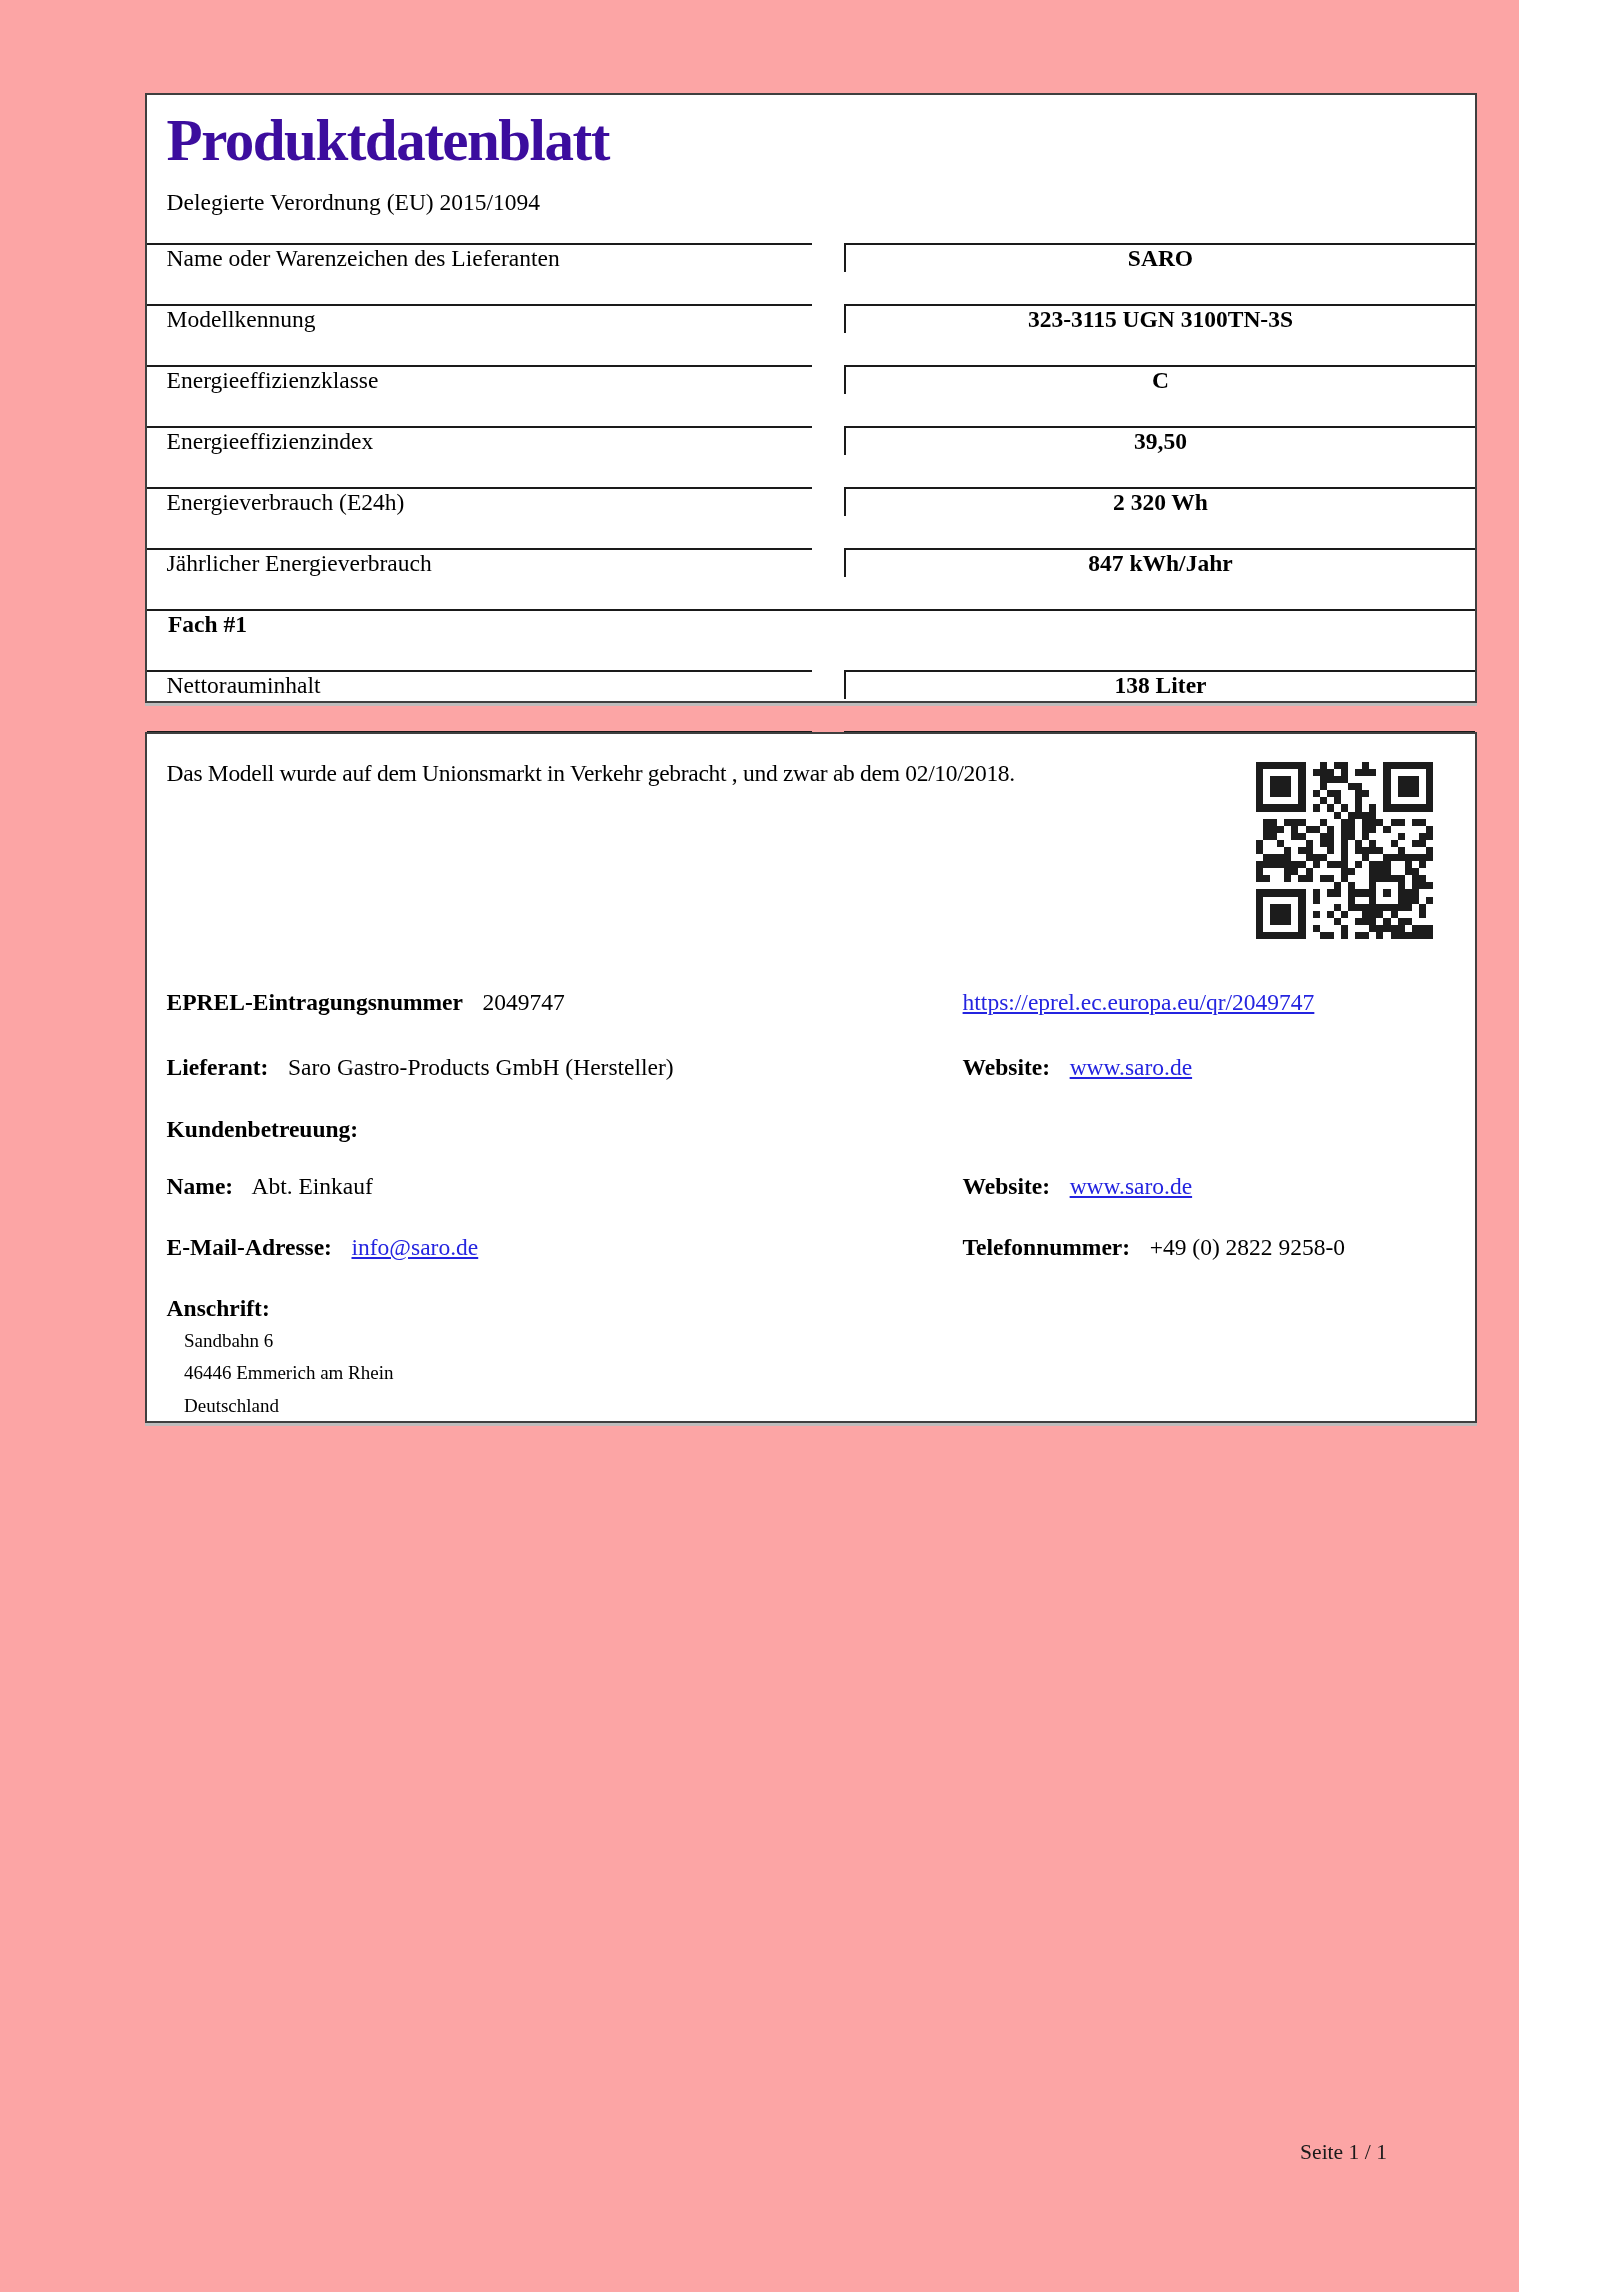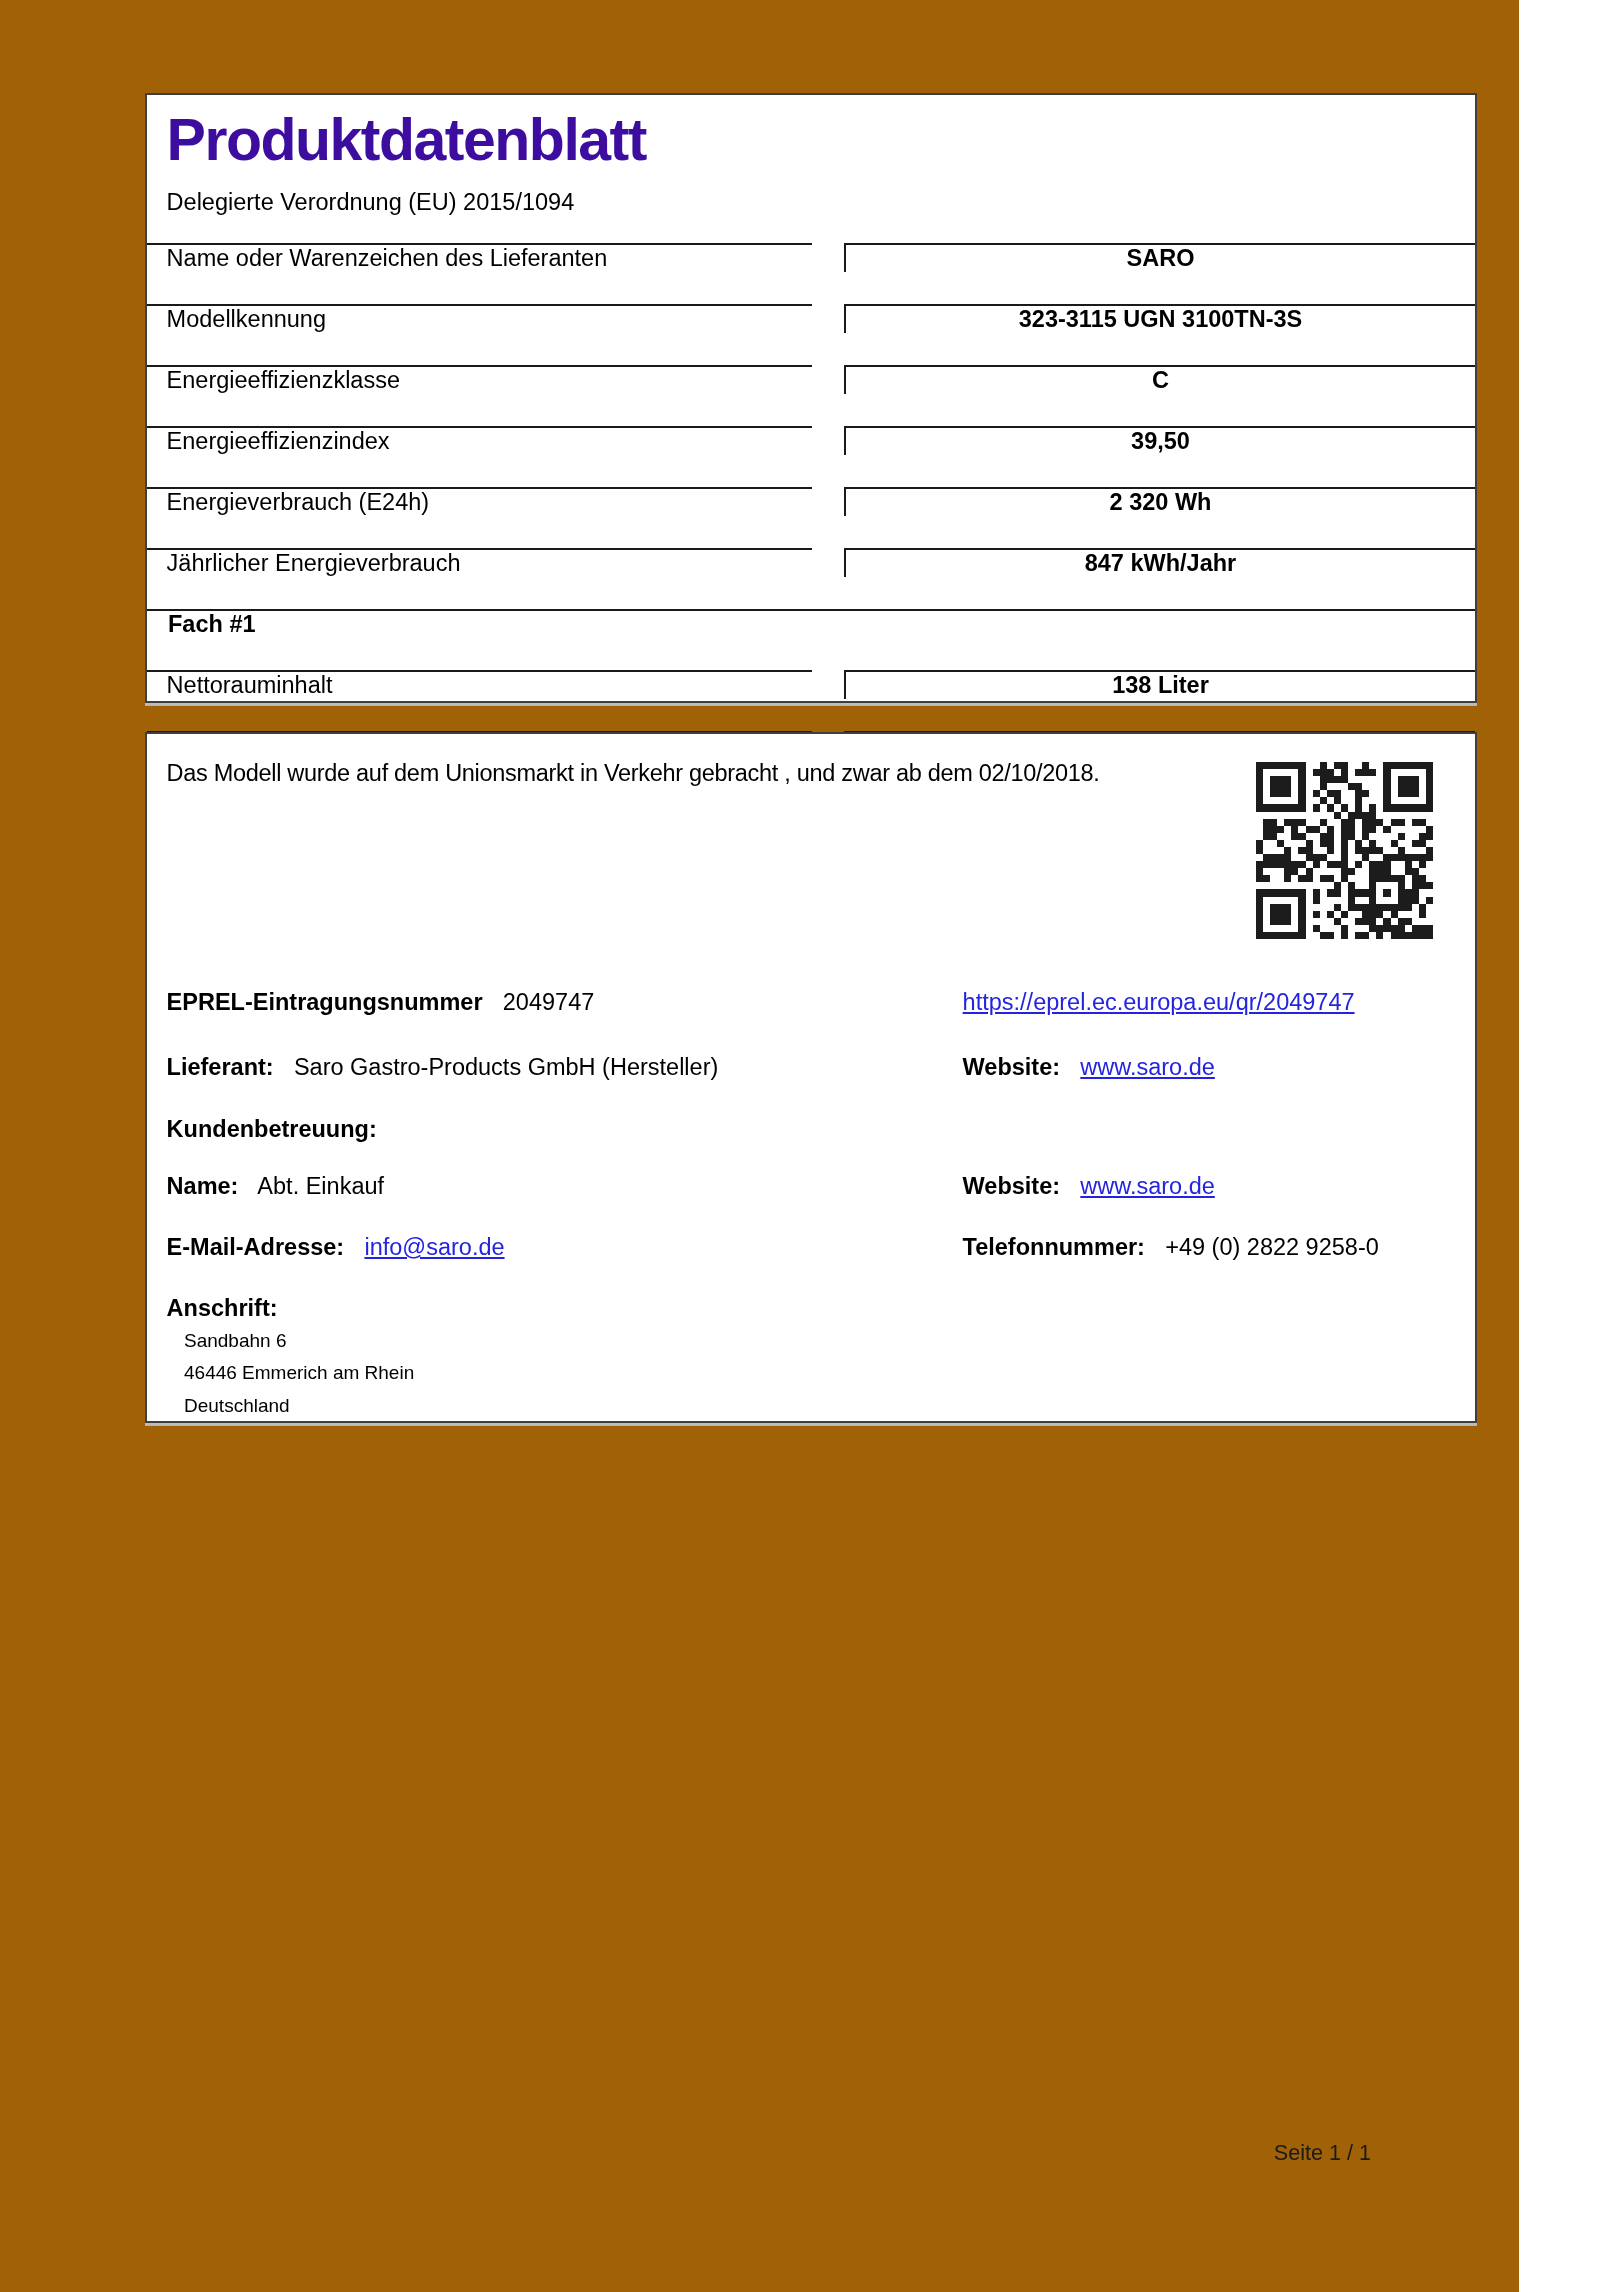--- a/index.html
+++ b/index.html
@@ -1,22 +1,22 @@
 <!DOCTYPE html>
 <html><head>
 <meta charset="utf-8">
 <style>
   * { margin: 0; padding: 0; box-sizing: border-box; }
   html, body { background: #ffffff; }
   .page {
     position: relative;
     width: 1519px;
     height: 2293px;
-    background: #a16207;
-    font-family: Liberation Sans, sans-serif;
+    background: #fca5a5;
+    font-family: Liberation Serif, serif;
     color: #000000;
     overflow: hidden;
   }
   .box {
     position: absolute;
     left: 145px;
     width: 1332px;
     background: #ffffff;
     border: 2px solid #3f3f3f;
     box-shadow: 0 2.9px 0 #bdbdbd;
@@ -111,21 +111,21 @@
   .addr-line {
     position: absolute;
     left: 37px;
     font-size: 19px;
     line-height: 29px;
     white-space: nowrap;
   }
   .footer {
     position: absolute;
     top: 2140px;
-    right: 148px;
+    right: 132px;
     font-size: 21.6px;
     color: #1a1a1a;
   }
 </style>
 </head>
 <body>
 
 <div class="page">
 
   <section class="box box1">

